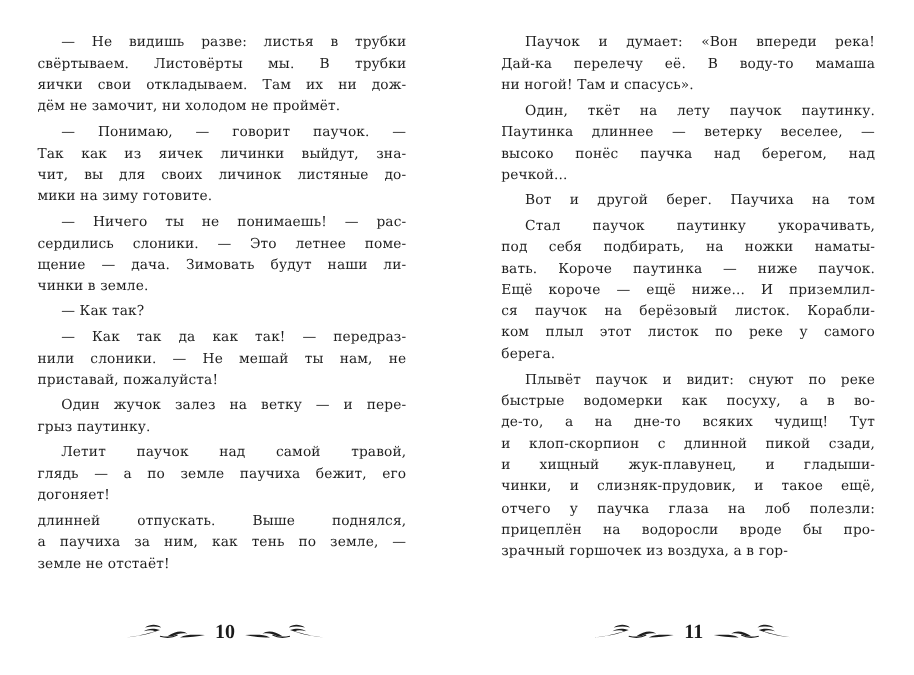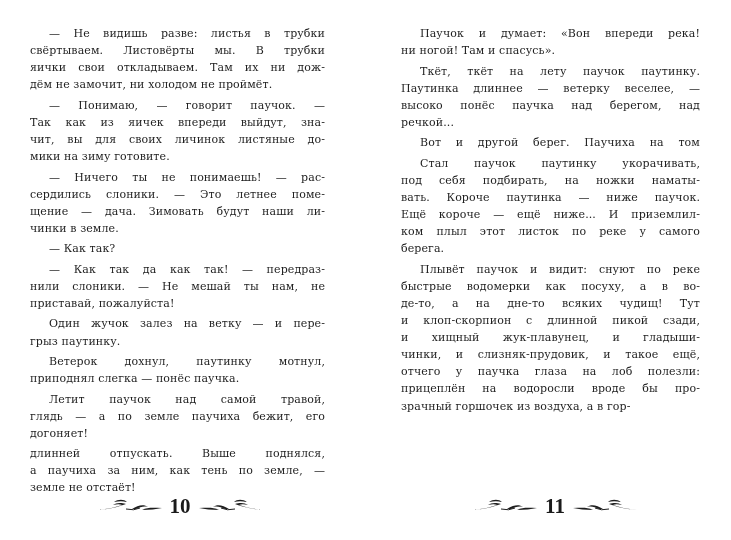--- a/index.html
+++ b/index.html
@@ -37,63 +37,59 @@
   .footer {
     position: absolute; top: 495px; height: 22px;
     display: flex; align-items: center; justify-content: center;
   }
   .page-left .footer { left: 85px; width: 190px; }
   .page-right .footer { left: 92px; width: 190px; }
   .ornament { width: 70px; height: 16px; }
   .page-num {
     font-family: "Liberation Serif", serif;
     font-weight: bold;
-    font-size: 21px;
+    font-size: 16px;
     margin: 0 4px;
     color: #1a1a1a;
   }
 </style>
 </head>
 <body>
 
 <div class="page page-left">
   <div class="text-block" id="left-text">
       <div class="para">
         <span class="line indent">— Не видишь разве: листья в трубки</span>
         <span class="line">свёртываем. Листовёрты мы. В трубки</span>
         <span class="line">яички свои откладываем. Там их ни дож-</span>
         <span class="line last">дём не замочит, ни холодом не проймёт.</span>
       </div>
       <div class="para">
         <span class="line indent">— Понимаю, — говорит паучок. —</span>
-        <span class="line">Так как из яичек впереди выйдут, зна-</span>
+        <span class="line">Так как из яичек личинки выйдут, зна-</span>
         <span class="line">чит, вы для своих личинок листяные до-</span>
         <span class="line last">мики на зиму готовите.</span>
       </div>
       <div class="para">
         <span class="line indent">— Ничего ты не понимаешь! — рас-</span>
         <span class="line">сердились слоники. — Это летнее поме-</span>
         <span class="line">щение — дача. Зимовать будут наши ли-</span>
         <span class="line last">чинки в земле.</span>
       </div>
       <div class="para">
         <span class="line indent last">— Как так?</span>
       </div>
       <div class="para">
         <span class="line indent">— Как так да как так! — передраз-</span>
         <span class="line">нили слоники. — Не мешай ты нам, не</span>
         <span class="line last">приставай, пожалуйста!</span>
       </div>
       <div class="para">
         <span class="line indent">Один жучок залез на ветку — и пере-</span>
         <span class="line last">грыз паутинку.</span>
-      </div>
-      <div class="para">
-        <span class="line indent">Ветерок дохнул, паутинку мотнул,</span>
-        <span class="line last">приподнял слегка — понёс паучка.</span>
       </div>
       <div class="para">
         <span class="line indent">Летит паучок над самой травой,</span>
         <span class="line">глядь — а по земле паучиха бежит, его</span>
         <span class="line last">догоняет!</span>
       </div>
       <div class="para">
         <span class="line">длинней отпускать. Выше поднялся,</span>
         <span class="line">а паучиха за ним, как тень по земле, —</span>
         <span class="line last">земле не отстаёт!</span>
@@ -115,36 +111,38 @@
       <path d="M46 12 C 52 9, 58 10, 66 10 C 60 11, 54 12, 46 12 Z" fill="#1e1e1e"></path>
       <path d="M30 11 Q 38 13, 44 10" stroke="#1e1e1e" stroke-width="1" fill="none"></path>
     </svg>
   </div>
 </div>
 
 <div class="page page-right">
   <div class="text-block" id="right-text">
       <div class="para">
         <span class="line indent">Паучок и думает: «Вон впереди река!</span>
+        <span class="line">Дай-ка перелечу её. В воду-то мамаша</span>
         <span class="line last">ни ногой! Там и спасусь».</span>
       </div>
       <div class="para">
-        <span class="line indent">Ткёт, ткёт на лету паучок паутинку.</span>
+        <span class="line indent">Один, ткёт на лету паучок паутинку.</span>
         <span class="line">Паутинка длиннее — ветерку веселее, —</span>
         <span class="line">высоко понёс паучка над берегом, над</span>
         <span class="line last">речкой...</span>
       </div>
       <div class="para">
         <span class="line indent">Вот и другой берег. Паучиха на том</span>
       </div>
       <div class="para">
         <span class="line indent">Стал паучок паутинку укорачивать,</span>
         <span class="line">под себя подбирать, на ножки наматы-</span>
         <span class="line">вать. Короче паутинка — ниже паучок.</span>
         <span class="line">Ещё короче — ещё ниже... И приземлил-</span>
+        <span class="line">ся паучок на берёзовый листок. Корабли-</span>
         <span class="line">ком плыл этот листок по реке у самого</span>
         <span class="line last">берега.</span>
       </div>
       <div class="para">
         <span class="line indent">Плывёт паучок и видит: снуют по реке</span>
         <span class="line">быстрые водомерки как посуху, а в во-</span>
         <span class="line">де-то, а на дне-то всяких чудищ! Тут</span>
         <span class="line">и клоп-скорпион с длинной пикой сзади,</span>
         <span class="line">и хищный жук-плавунец, и гладыши-</span>
         <span class="line">чинки, и слизняк-прудовик, и такое ещё,</span>

